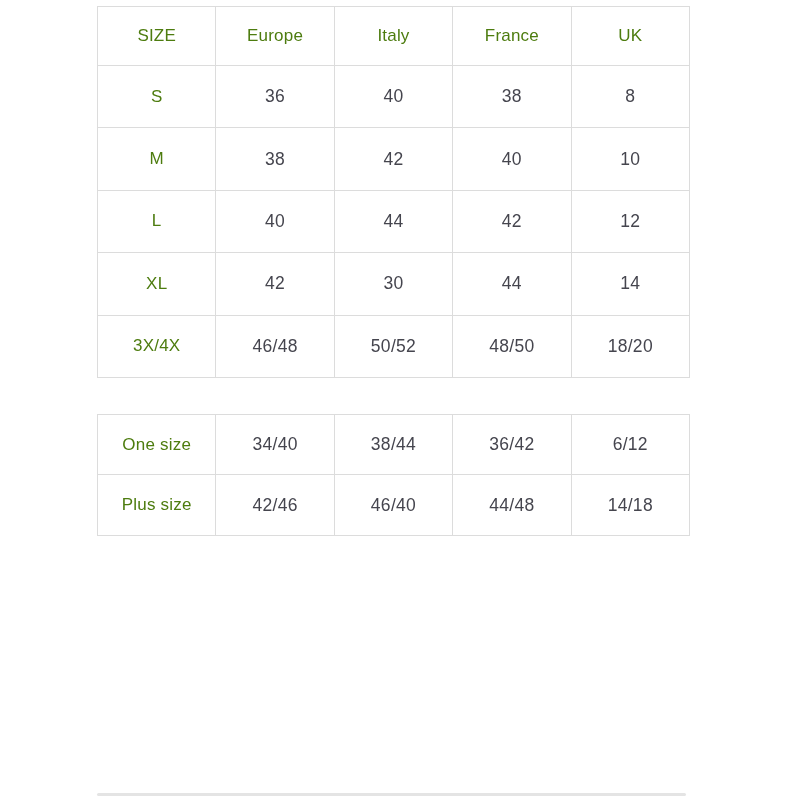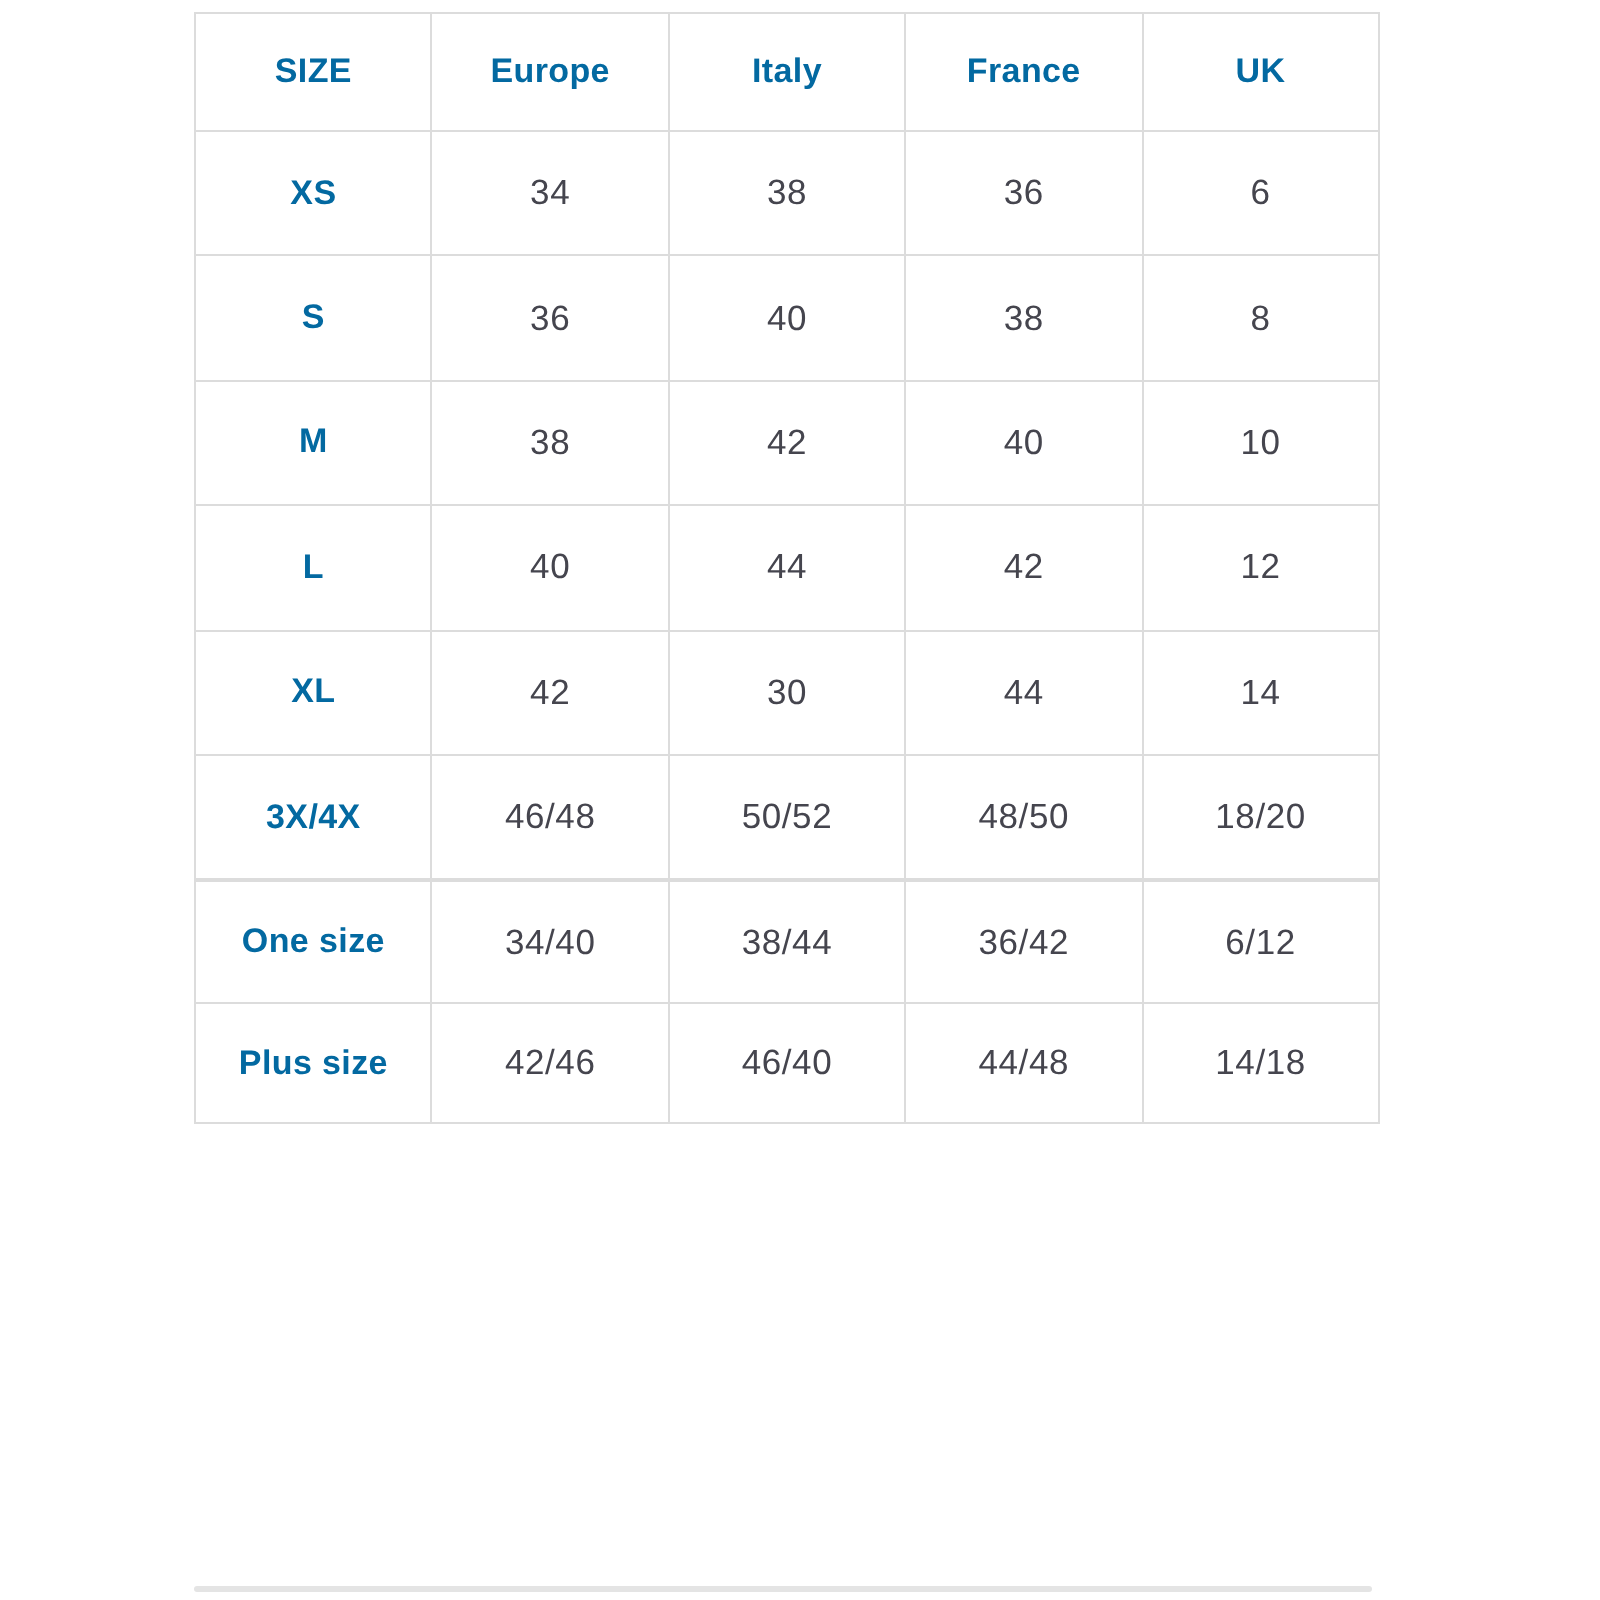--- a/index.html
+++ b/index.html
@@ -31,24 +31,24 @@
   }
   td, th {
     border: 1px solid #dcdcdc;
     text-align: center;
     vertical-align: middle;
     padding: 0;
   }
   table.main th { height: 58px; }
   table.main td { height: 61.4px; }
   table.extra td { height: 59.5px; }
-  table.extra { }
+  table.extra { margin-top: 36px; }
   .hdr, .lbl {
-    font-weight: 700;
-    color: #0369a1;
+    font-weight: 400;
+    color: #4d7c0f;
     font-size: 17px;
     letter-spacing: 0.2px;
   }
   .val {
     font-weight: 500;
     color: #45454e;
     font-size: 17.5px;
     letter-spacing: 0.3px;
   }
   .bottom-bar {
@@ -68,27 +68,20 @@
   <div class="tables-wrap">
 
     <table class="main">
       <tbody>
           <tr>
         <th class="hdr">SIZE</th>
         <th class="hdr">Europe</th>
         <th class="hdr">Italy</th>
         <th class="hdr">France</th>
         <th class="hdr">UK</th>
-      </tr>
-      <tr>
-        <td class="lbl">XS</td>
-        <td class="val">34</td>
-        <td class="val">38</td>
-        <td class="val">36</td>
-        <td class="val">6</td>
       </tr>
       <tr>
         <td class="lbl">S</td>
         <td class="val">36</td>
         <td class="val">40</td>
         <td class="val">38</td>
         <td class="val">8</td>
       </tr>
       <tr>
         <td class="lbl">M</td>

